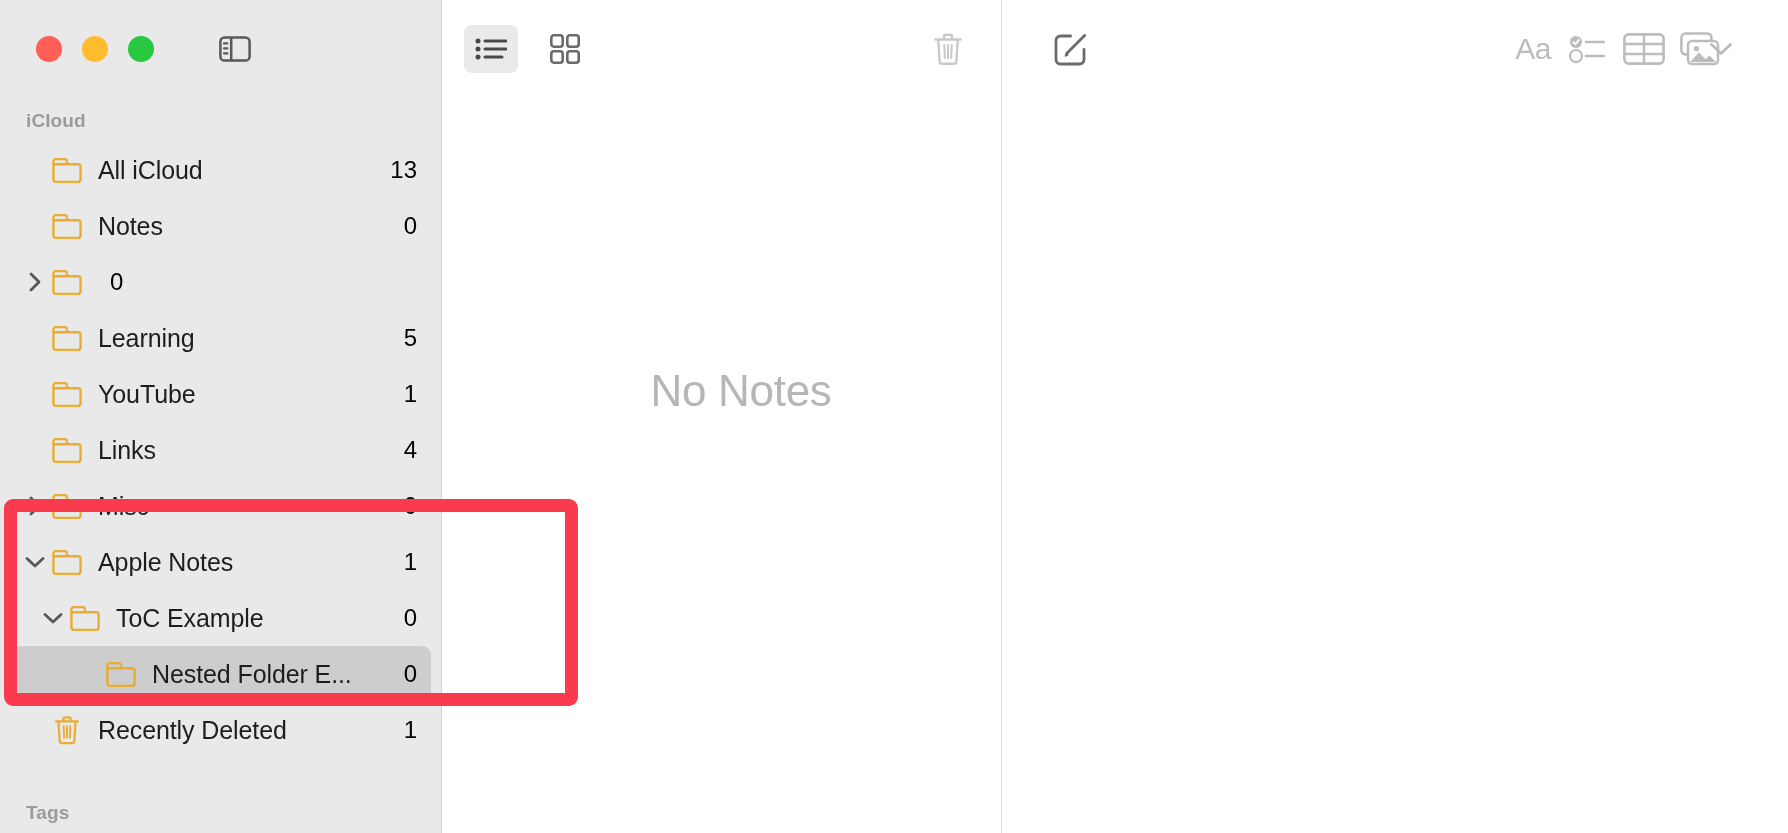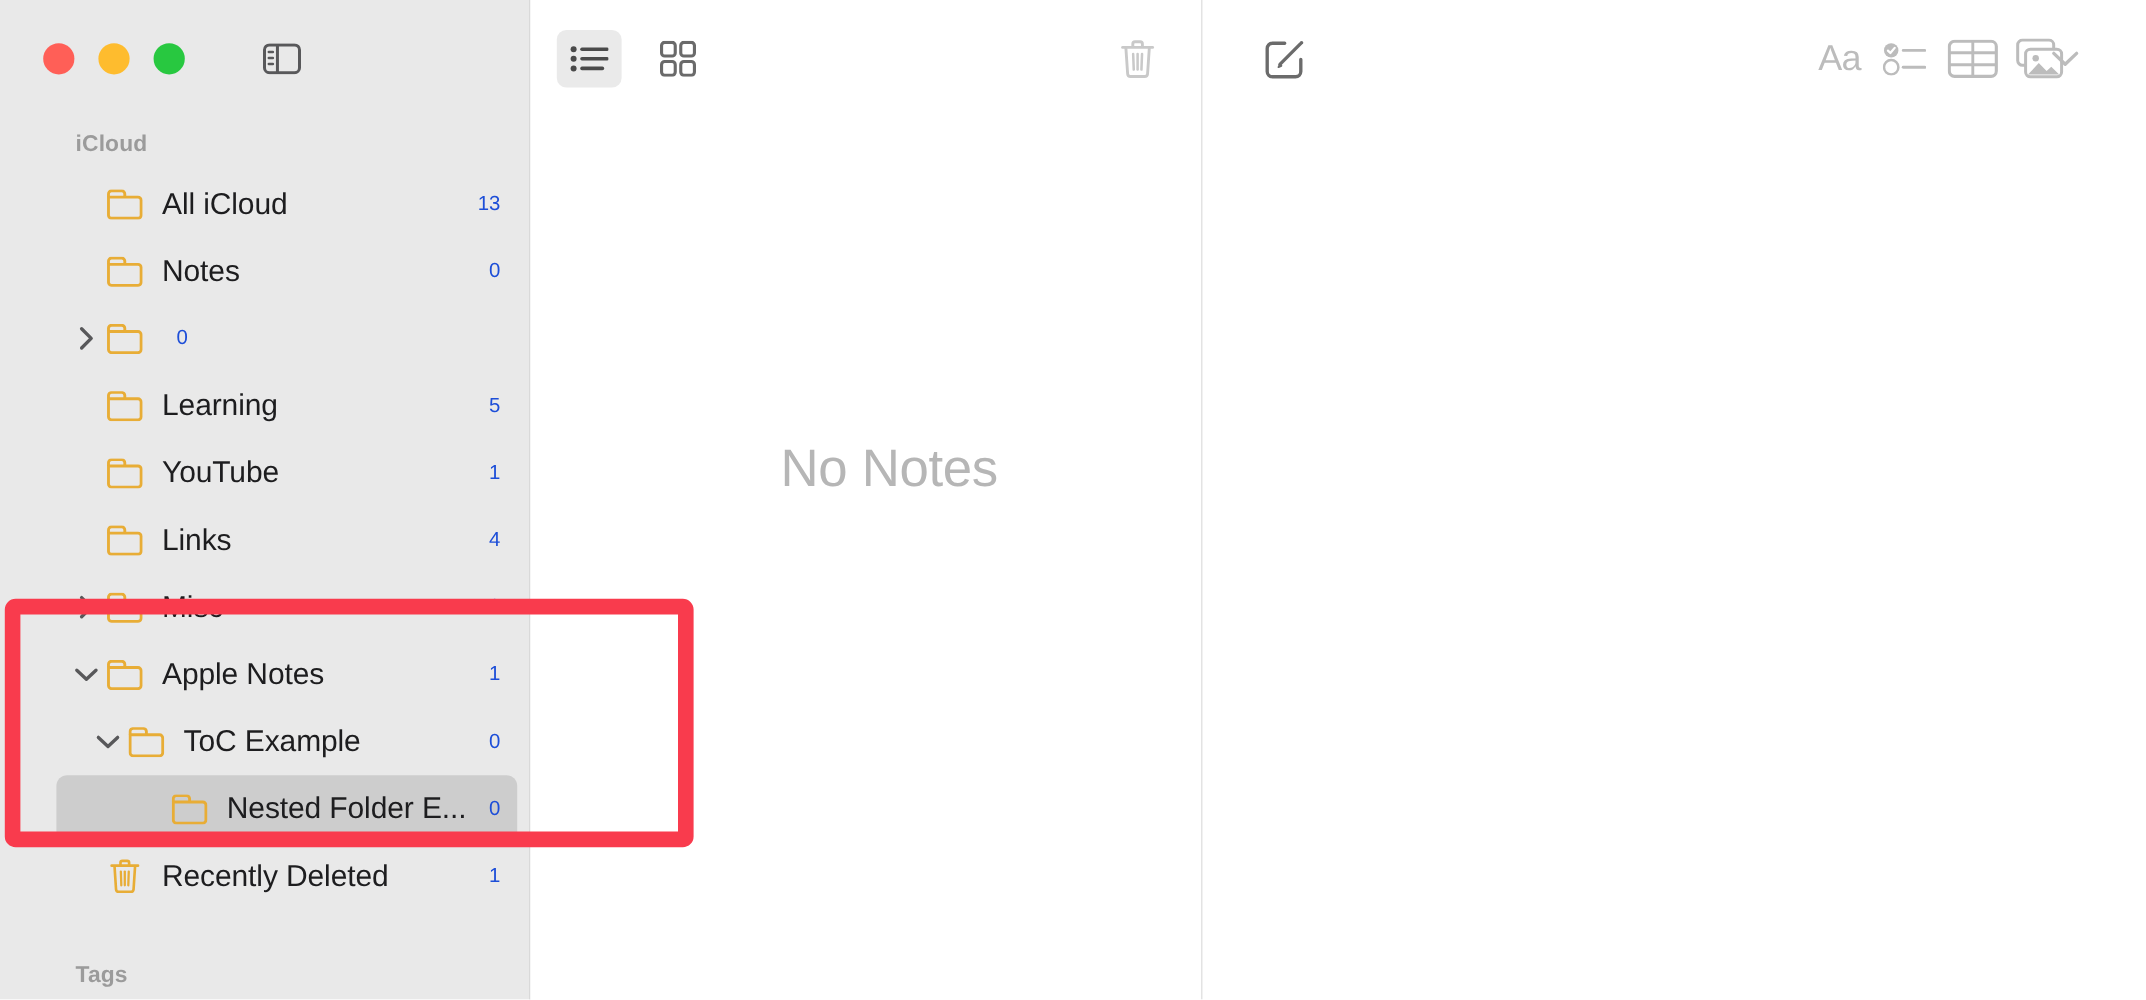--- a/index.html
+++ b/index.html
@@ -45,21 +45,20 @@
     margin-left:58px;
     width:46px; height:46px;
     display:flex; align-items:center; justify-content:center;
     border-radius:7px;
   }
 
   #sidebar-scroll {
     flex:1 1 auto;
     overflow:hidden;
     padding-top:6px;
-    margin-left:37px;
   }
   .section-header {
     font-size:19px;
     font-weight:bold;
     color:#9b9b9b;
     padding:6px 0 10px 26px;
     letter-spacing:0.1px;
   }
   .row {
     height:56px;
@@ -84,22 +83,22 @@
   .row-label {
     font-size:25px;
     color:#1d1d1f;
     white-space:nowrap;
     overflow:hidden;
     text-overflow:ellipsis;
     flex:1 1 auto;
     letter-spacing:-0.1px;
   }
   .row-count {
-    font-size:17px;
-    color:#1d4ed8;
+    font-size:24px;
+    color:#000000;
     margin-left:12px;
     flex:0 0 auto;
   }
   
   .indent-0 { padding-left:10px; }
   .indent-1 { padding-left:28px; }
   .indent-2 { padding-left:64px; }
 
   
   #notelist {

